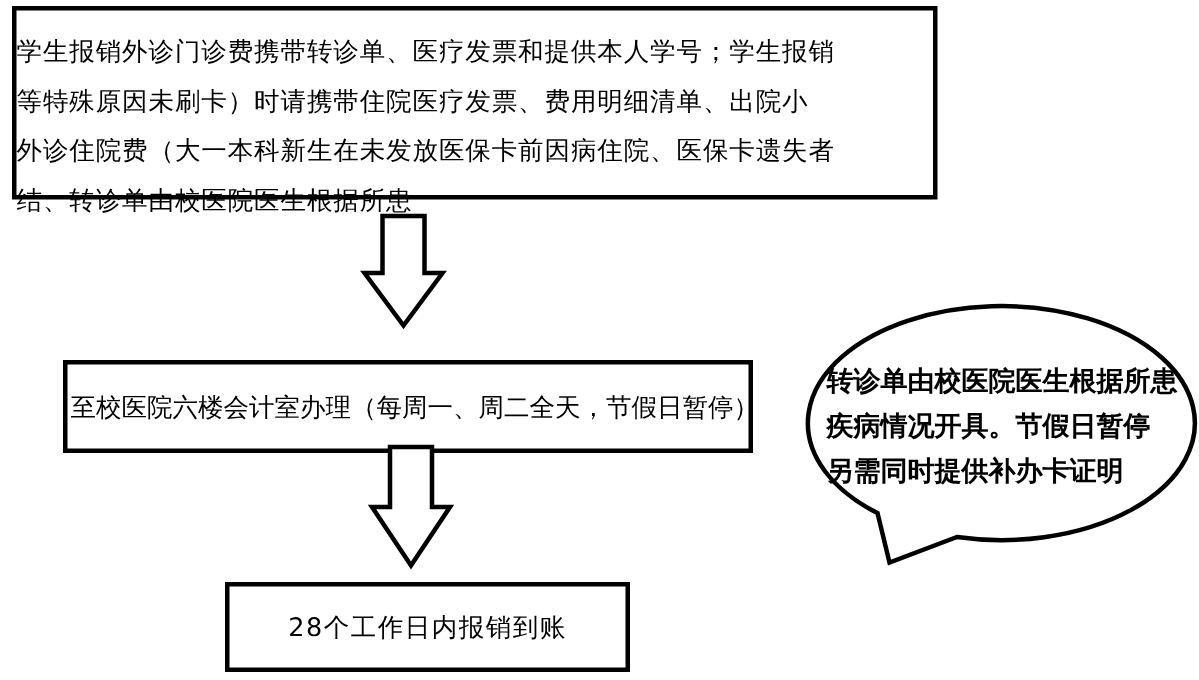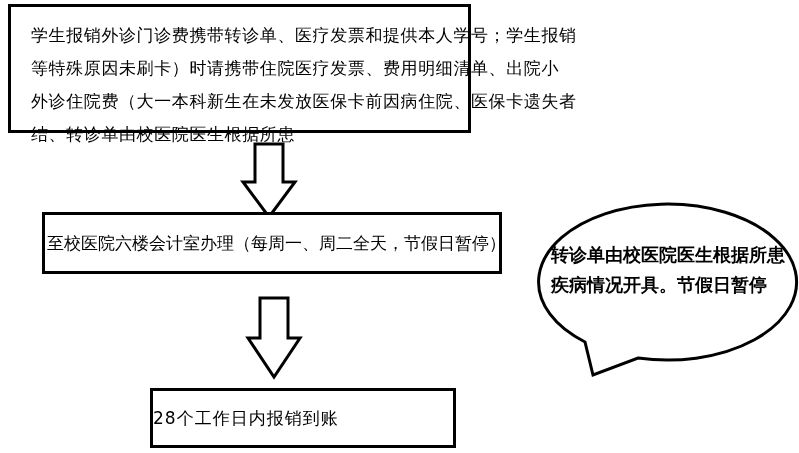--- a/index.html
+++ b/index.html
@@ -13,43 +13,43 @@
     overflow: hidden;
   }
   .box {
     position: absolute;
     box-sizing: border-box;
     border: 3px solid #000000;
     background: #ffffff;
   }
   .top-box {
     left: 8px; top: 4px;
-    width: 463px; height: 129px;
-    padding: 12px 2px 0 20px;
+    width: 617px; height: 129px;
+    padding: 12px 2px 0 0;
   }
   .top-box .tline {
     font-size: 17px;
     letter-spacing: 0.6px;
     line-height: 33px;
     white-space: nowrap;
   }
   .middle-box {
-    left: 42px; top: 212px;
+    left: 42px; top: 240px;
     width: 460px; height: 62px;
     display: flex; align-items: center;
   }
   .middle-box .mline {
     font-size: 17px;
     white-space: nowrap;
     padding-left: 2px;
   }
   .bottom-box {
     left: 150px; top: 388px;
-    width: 306px; height: 60px;
-    display: flex; align-items: center; 
+    width: 270px; height: 60px;
+    display: flex; align-items: center; justify-content: center;
     font-size: 17px;
     letter-spacing: 1px;
   }
   .arrow { position: absolute; }
   .arrow-1 { left: 240px; top: 142px; }
   .arrow-2 { left: 245px; top: 296px; }
   .callout-svg { position: absolute; left: 531px; top: 202px; }
   .callout-text {
     position: absolute;
     left: 551px; top: 240px;
@@ -86,15 +86,16 @@
   <div class="box bottom-box">
     <span>28个工作日内报销到账</span>
   </div>
 
   <svg class="callout-svg" width="268" height="185" viewBox="0 0 268 185">
     <path d="M 54,140 A 129,78 0 1 1 107,156 L 62,173 Z" fill="#ffffff" stroke="#000000" stroke-width="3" stroke-linejoin="miter"></path>
   </svg>
   <div class="callout-text">
     <div>转诊单由校医院医生根据所患</div>
     <div>疾病情况开具。节假日暂停</div>
+    <div>另需同时提供补办卡证明</div>
   </div>
 
 </div>
 
 </body></html>

